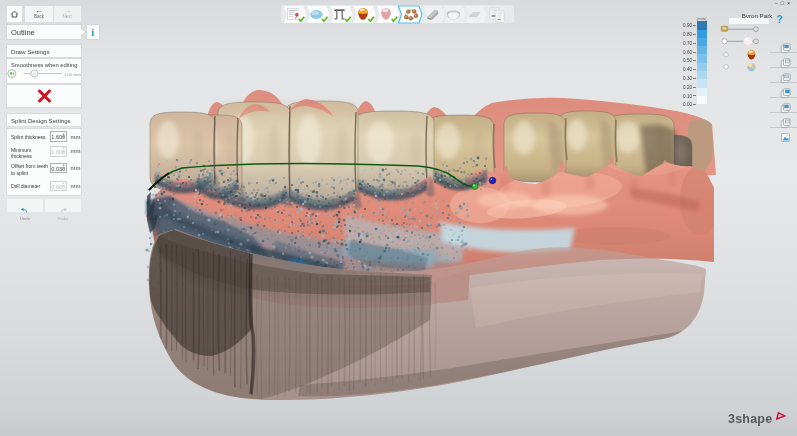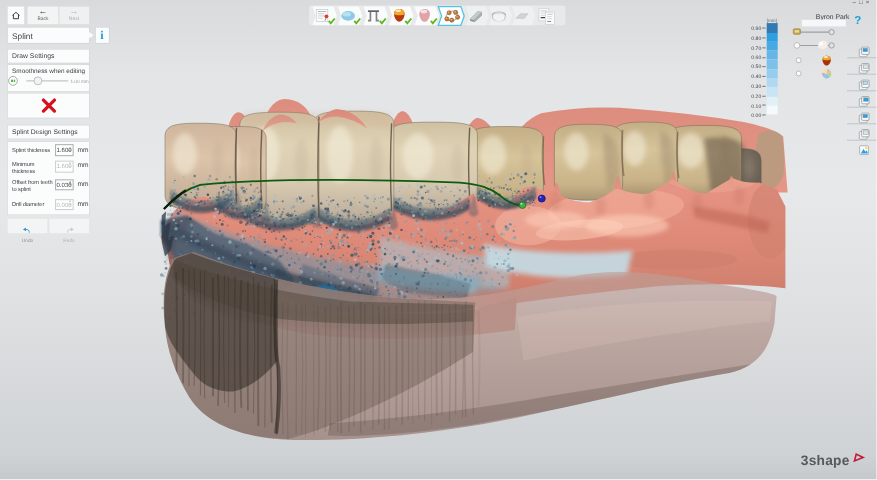--- a/index.html
+++ b/index.html
@@ -2701,21 +2701,21 @@
       </svg></div>
     <div class="btn" style="left:25px;top:5.5px;width:28px;height:16px;background:#f3f4f4;text-align:center">
       <div style="font-size:8px;line-height:7px;color:#333;margin-top:1px">←</div>
       <div style="font-size:4.5px;color:#666;line-height:5px">Back</div>
     </div>
     <div class="btn" style="left:53.5px;top:5.5px;width:27.5px;height:16px;background:#eff1f1;text-align:center">
       <div style="font-size:8px;line-height:7px;color:#b2b6b8;margin-top:1px">→</div>
       <div style="font-size:4.5px;color:#a8acae;line-height:5px">Next</div>
     </div>
     <div class="box" style="left:7px;top:24.5px;width:74px;height:14.5px">
-      <div style="font-size:7.5px;color:#3a3e42;padding:3.5px 0 0 4px">Splint</div>
+      <div style="font-size:7.5px;color:#3a3e42;padding:3.5px 0 0 4px">Outline</div>
     </div>
     <div style="position:absolute;left:81px;top:28.5px;width:0;height:0;border-top:3.2px solid transparent;border-bottom:3.2px solid transparent;border-left:4px solid #fbfcfc"></div>
     <div class="box" style="left:86.5px;top:24.5px;width:12.5px;height:14.5px;text-align:center">
       <div style="font-family:'Liberation Serif',serif;font-weight:bold;font-size:11px;color:#1d9ed9;line-height:14px">i</div>
     </div>
     <div class="box" style="left:7px;top:44.5px;width:74px;height:12px">
       <div style="font-size:6.2px;color:#3a3e42;padding:3px 0 0 4px;white-space:nowrap">Draw Settings</div>
     </div>
     <div class="box" style="left:7px;top:58.5px;width:74px;height:24px">
       <div style="font-size:5.8px;color:#3a3e42;padding:3.5px 0 0 4px;white-space:nowrap">Smoothness when editing</div>

